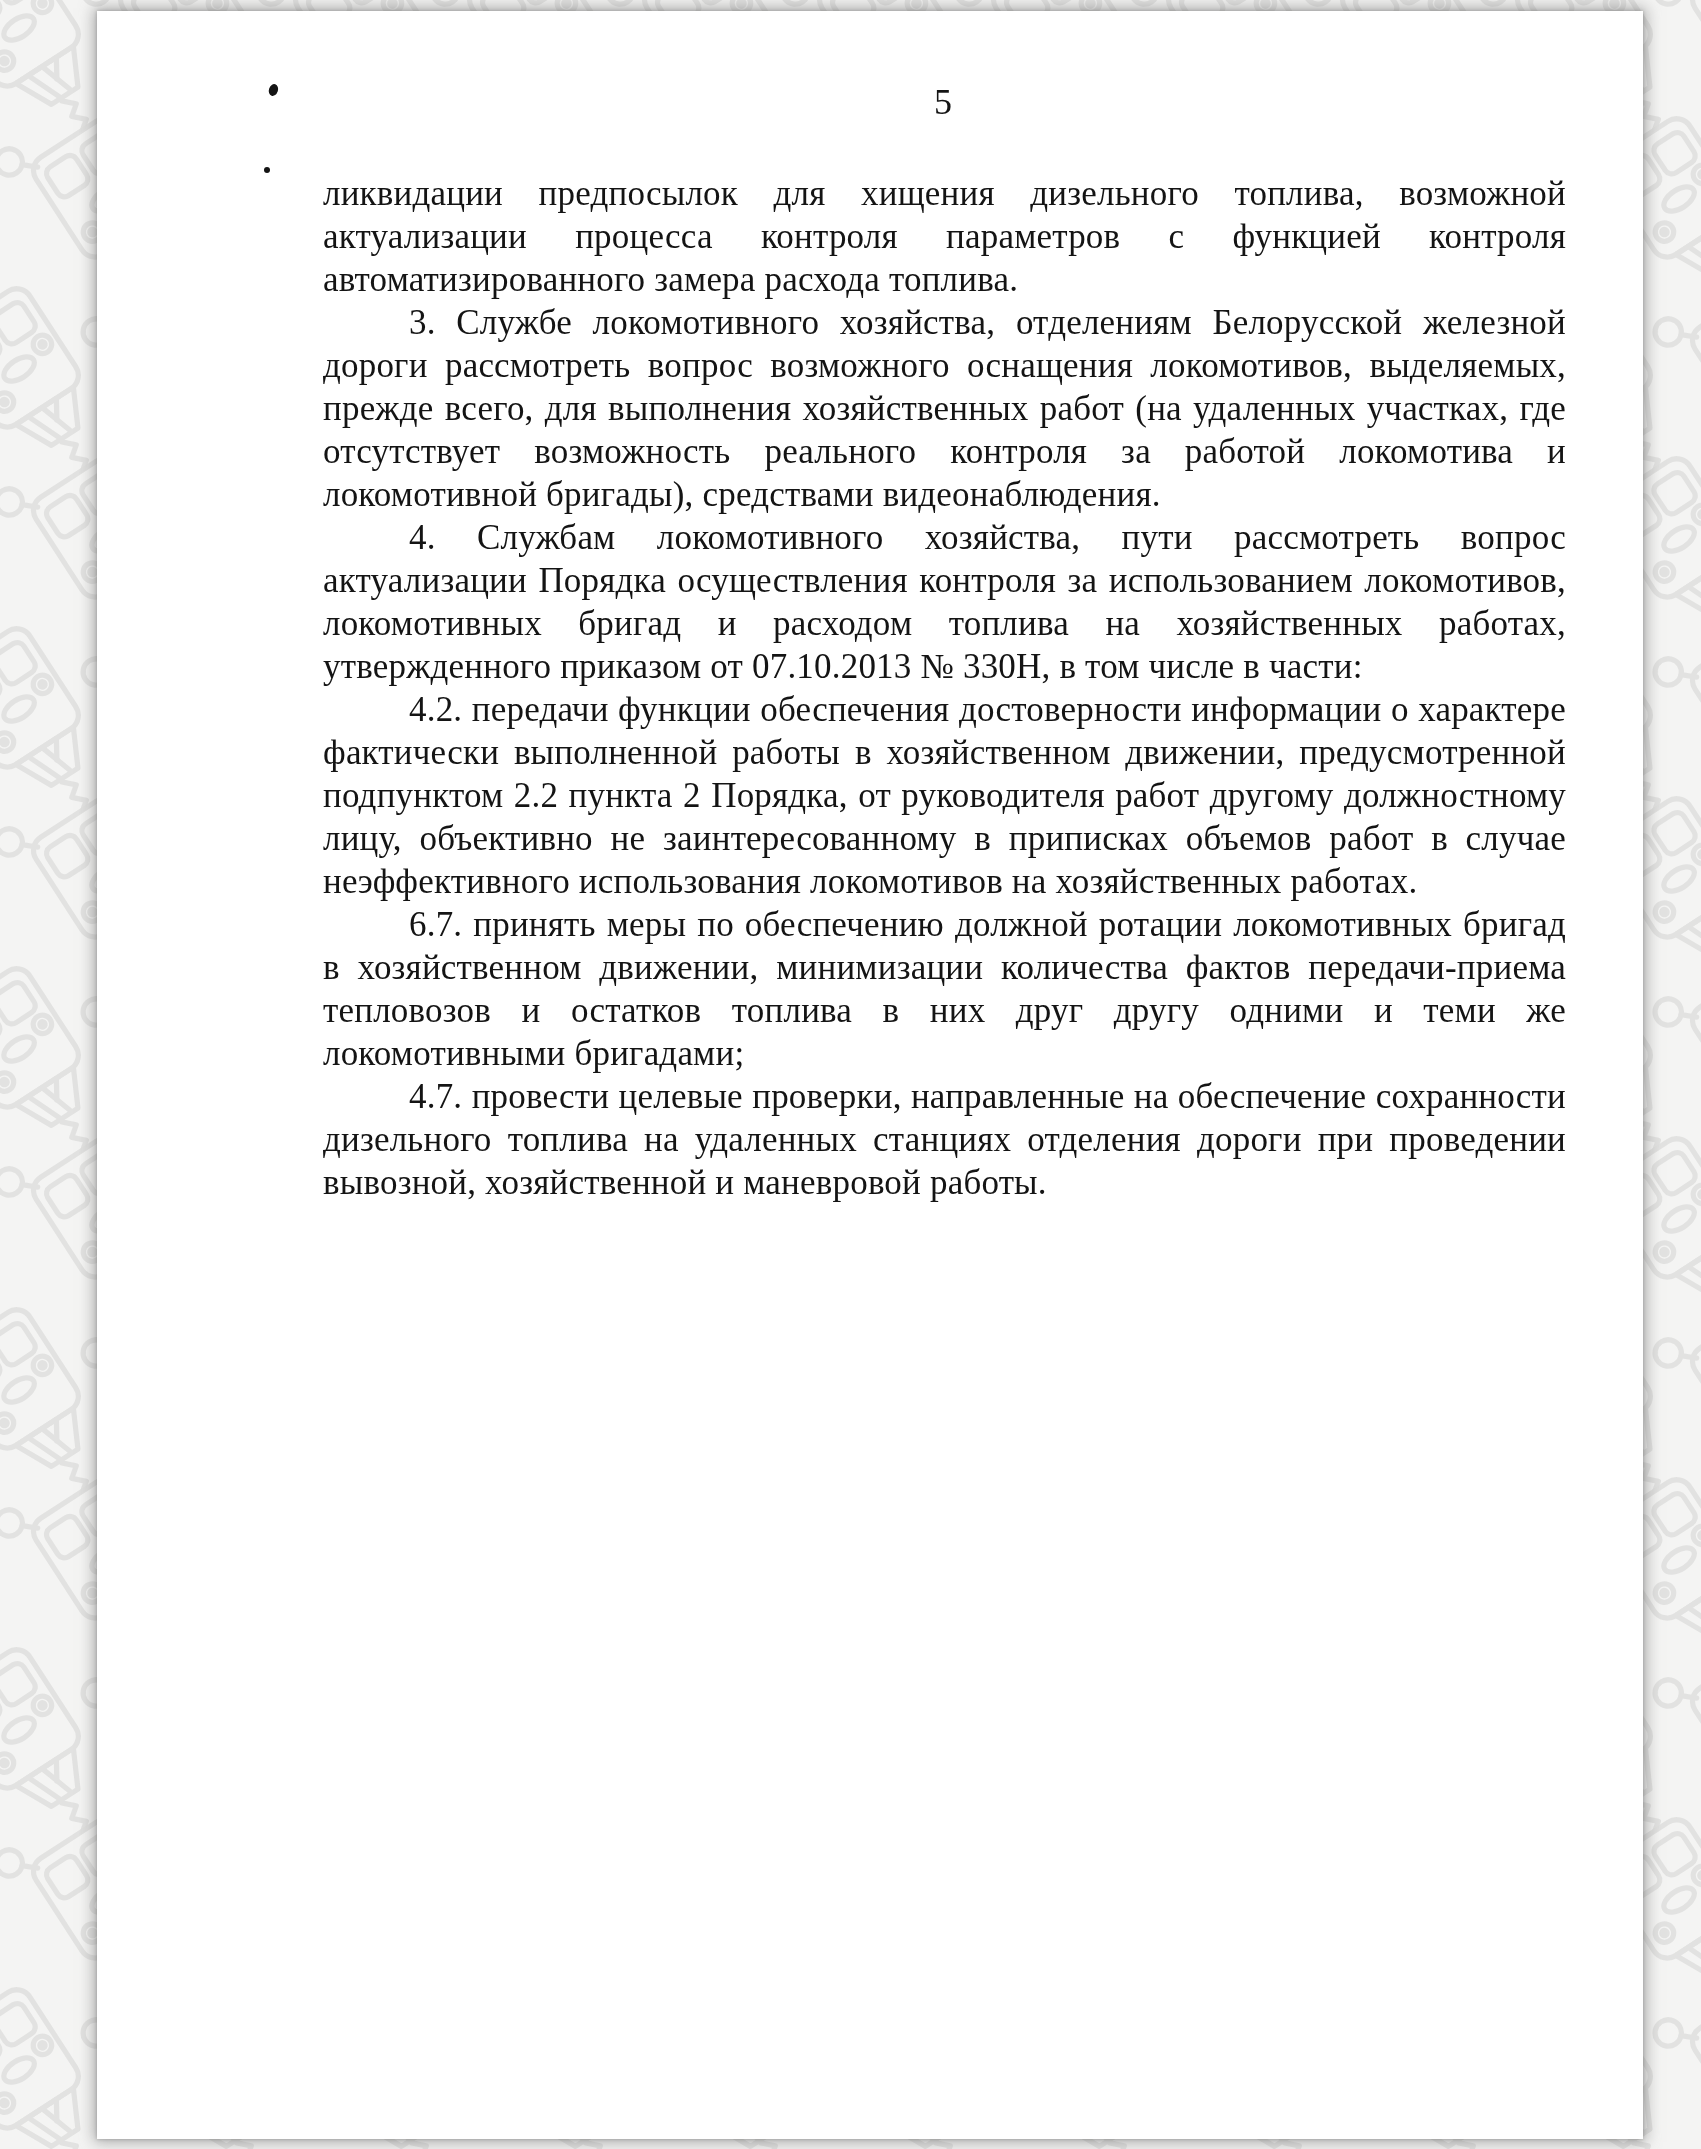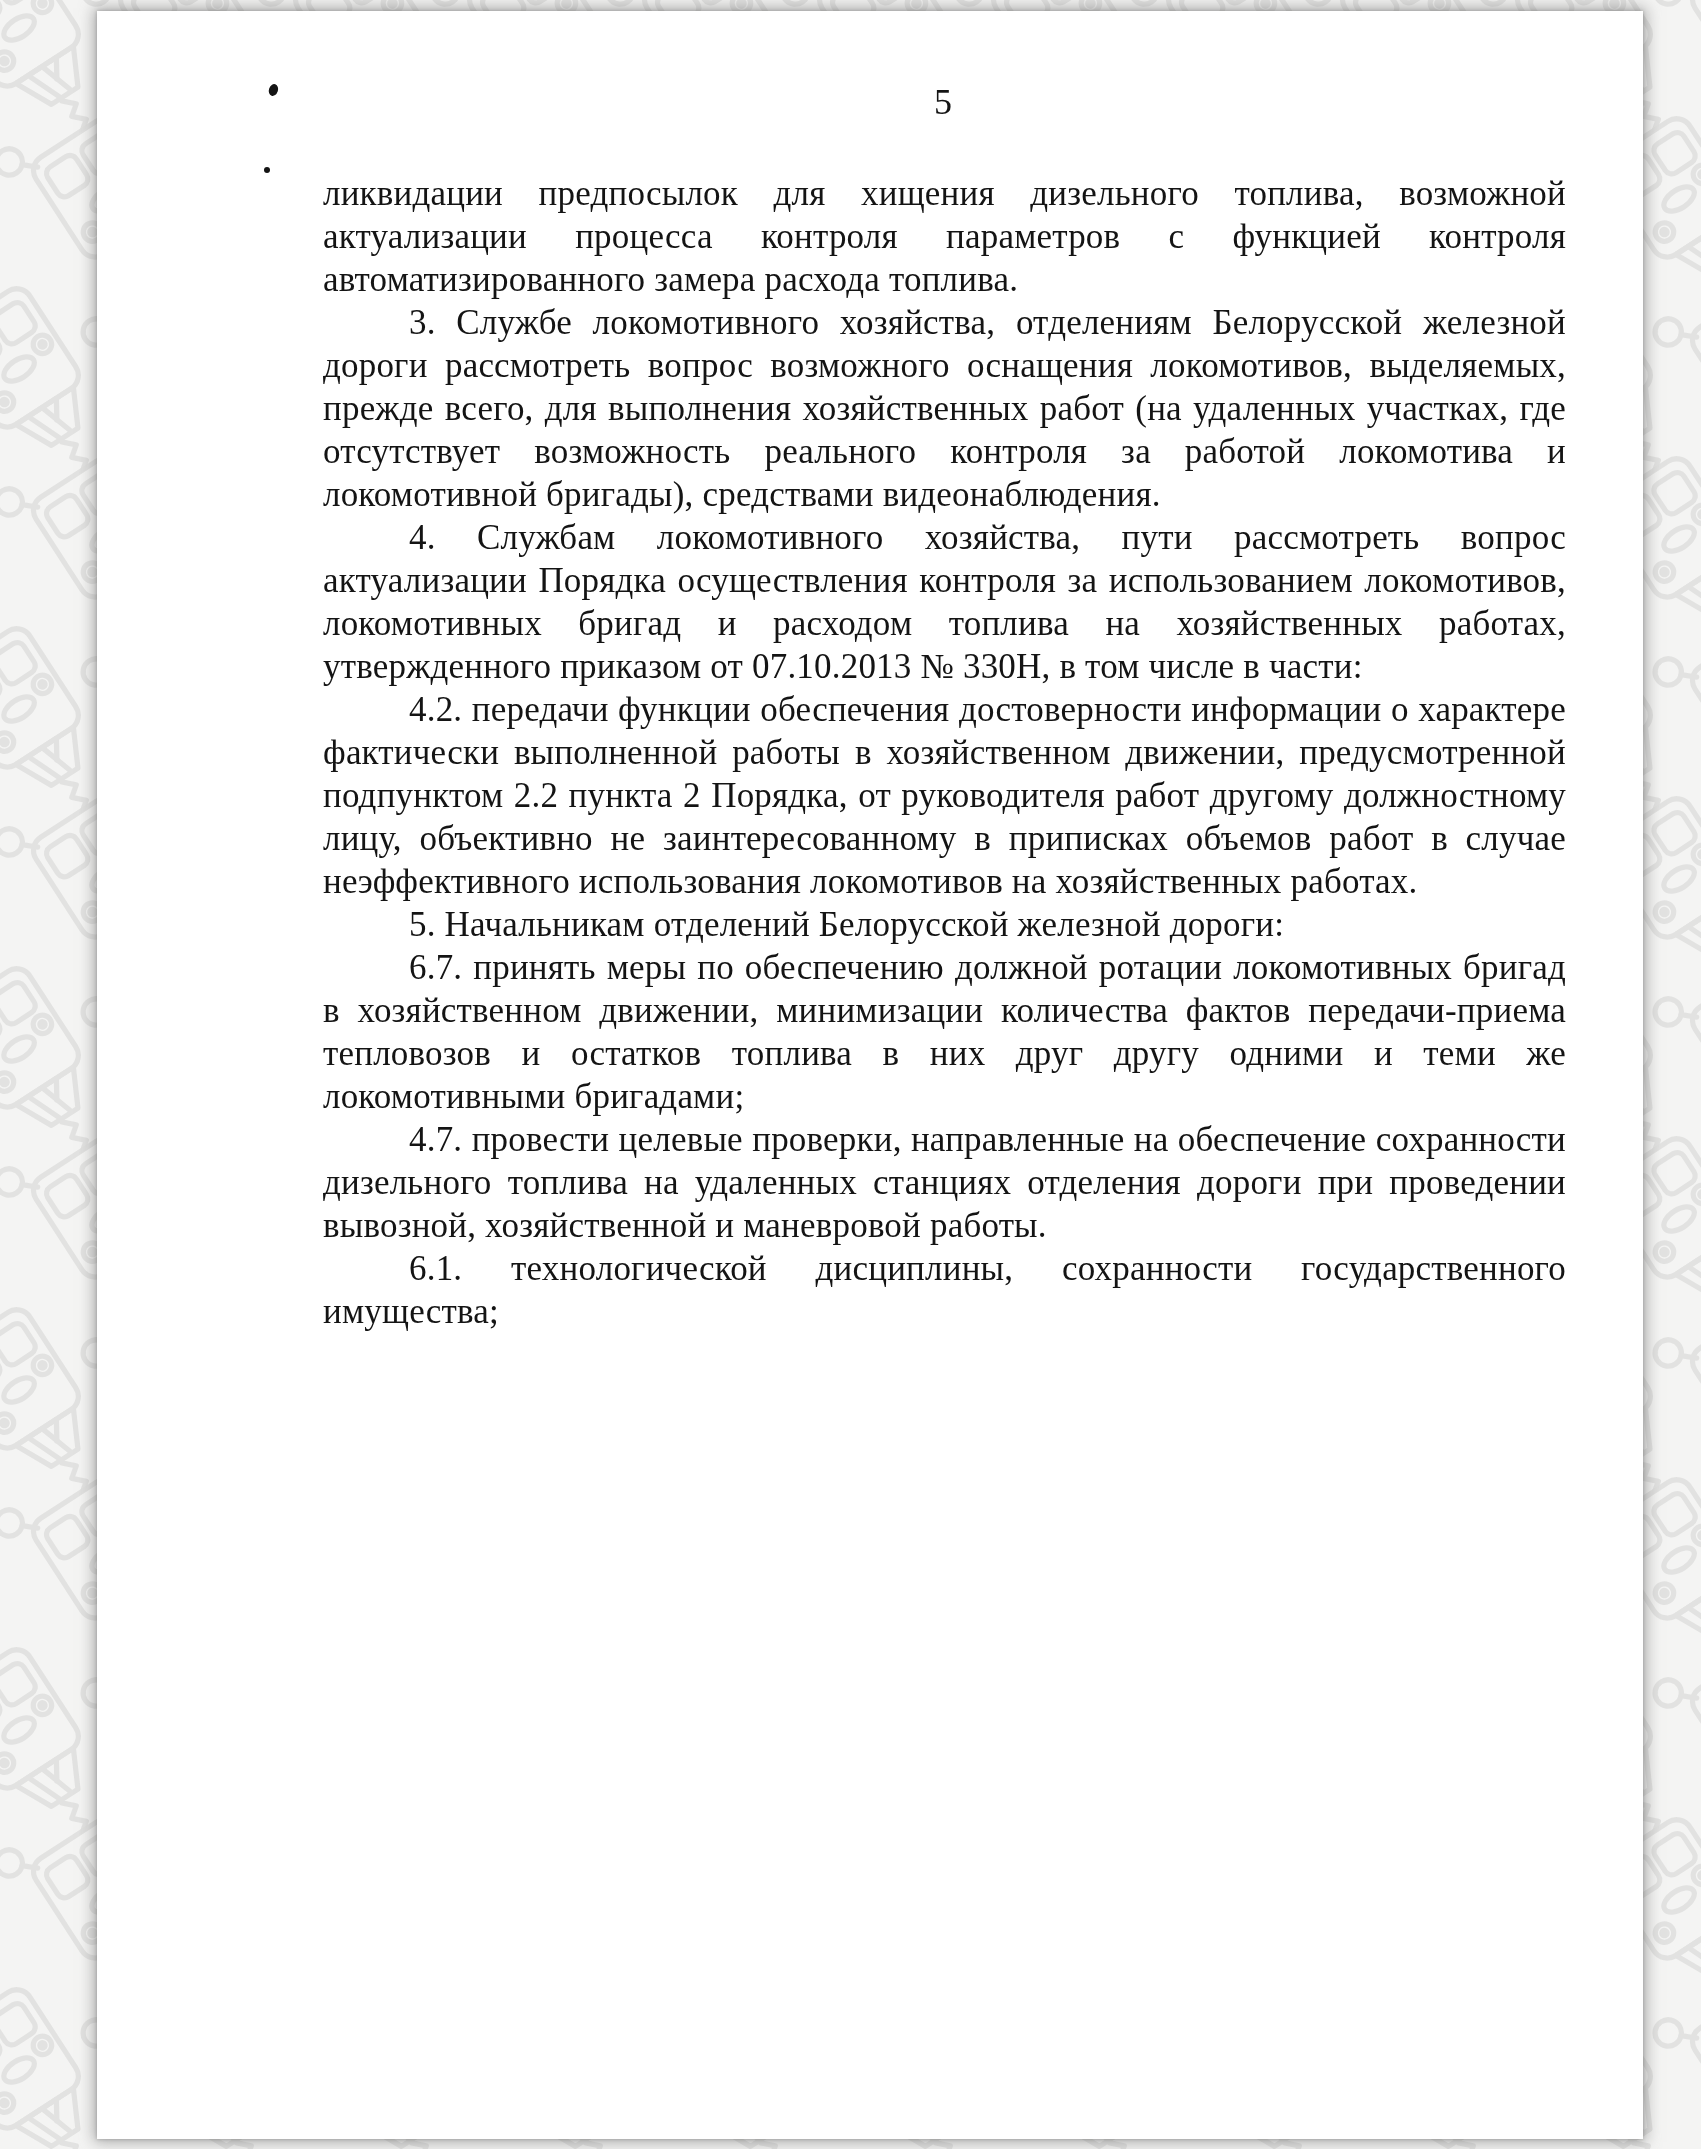--- a/index.html
+++ b/index.html
@@ -3155,19 +3155,17 @@
 
 <div class="sheet">
   <div class="page-number">5</div>
   <span class="artifact-dot d1"></span>
   <span class="artifact-dot d2"></span>
   <div class="doc-text">
       <p class="">ликвидации предпосылок для хищения дизельного топлива, возможной актуализации процесса контроля параметров с функцией контроля автоматизированного замера расхода топлива.</p>
       <p class="indent">3. Службе локомотивного хозяйства, отделениям Белорусской железной дороги рассмотреть вопрос возможного оснащения локомотивов, выделяемых, прежде всего, для выполнения хозяйственных работ (на удаленных участках, где отсутствует возможность реального контроля за работой локомотива и локомотивной бригады), средствами видеонаблюдения.</p>
       <p class="indent">4. Службам локомотивного хозяйства, пути рассмотреть вопрос актуализации Порядка осуществления контроля за использованием локомотивов, локомотивных бригад и расходом топлива на хозяйственных работах, утвержденного приказом от 07.10.2013 № 330Н, в том числе в части:</p>
       <p class="indent">4.2. передачи функции обеспечения достоверности информации о характере фактически выполненной работы в хозяйственном движении, предусмотренной подпунктом 2.2 пункта 2 Порядка, от руководителя работ другому должностному лицу, объективно не заинтересованному в приписках объемов работ в случае неэффективного использования локомотивов на хозяйственных работах.</p>
-      <p class="indent">5. Начальникам отделений Белорусской железной дороги:</p>
       <p class="indent">6.7. принять меры по обеспечению должной ротации локомотивных бригад в хозяйственном движении, минимизации количества фактов передачи-приема тепловозов и остатков топлива в них друг другу одними и теми же локомотивными бригадами;</p>
       <p class="indent">4.7. провести целевые проверки, направленные на обеспечение сохранности дизельного топлива на удаленных станциях отделения дороги при проведении вывозной, хозяйственной и маневровой работы.</p>
-      <p class="indent">6.1. технологической дисциплины, сохранности государственного имущества;</p>
     </div>
 </div>
 
 
 </body></html>

